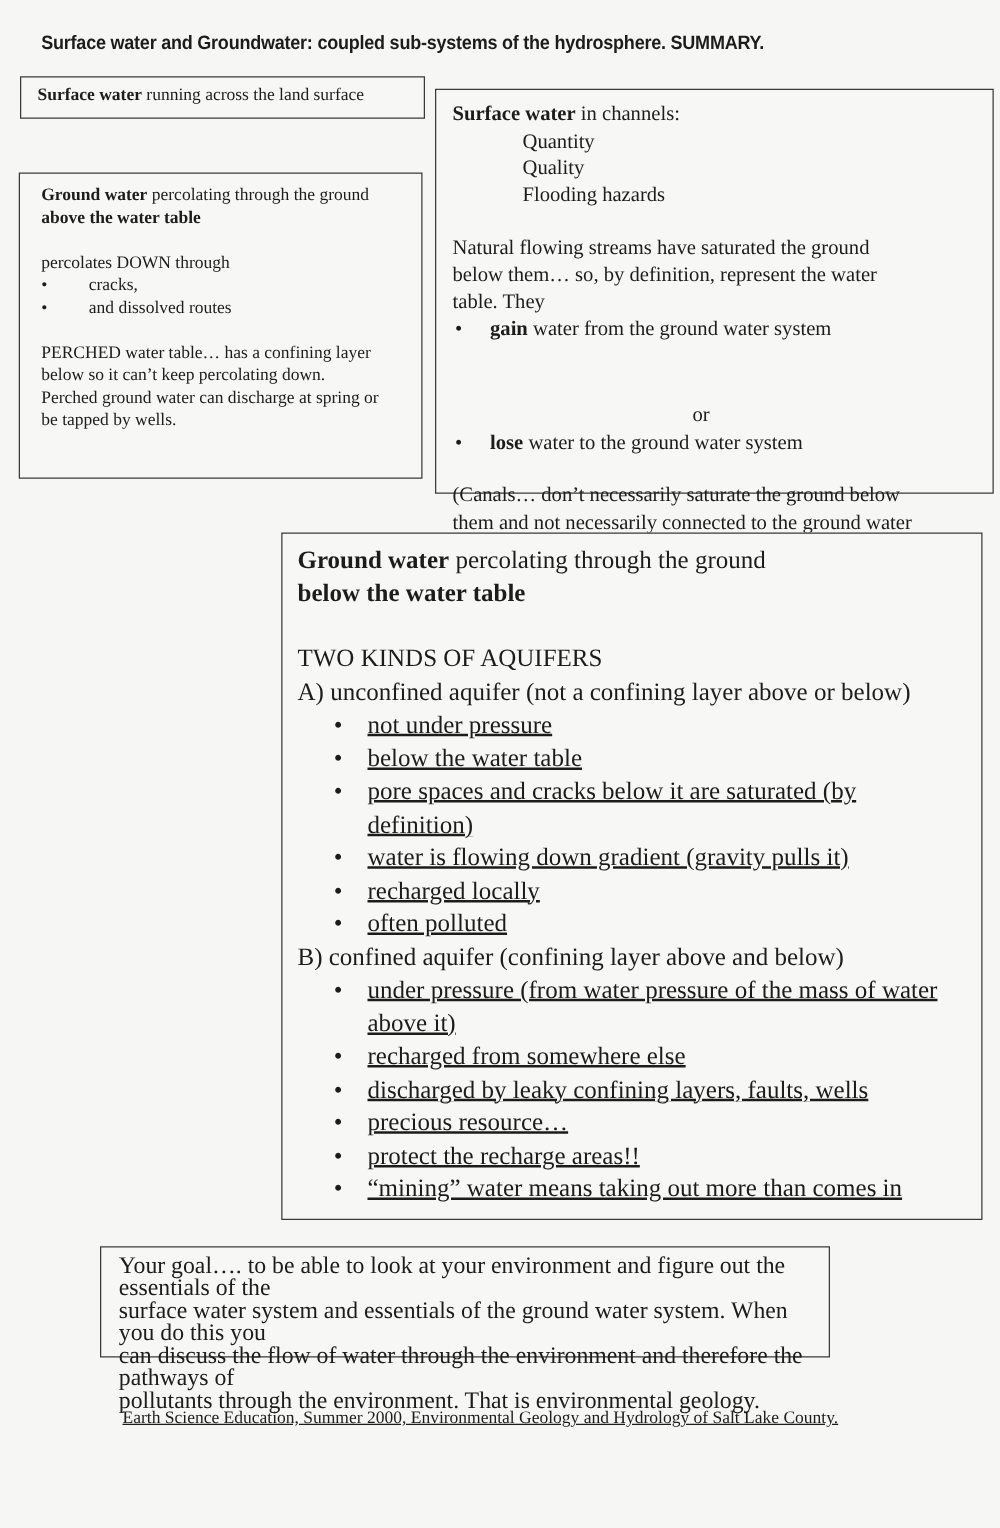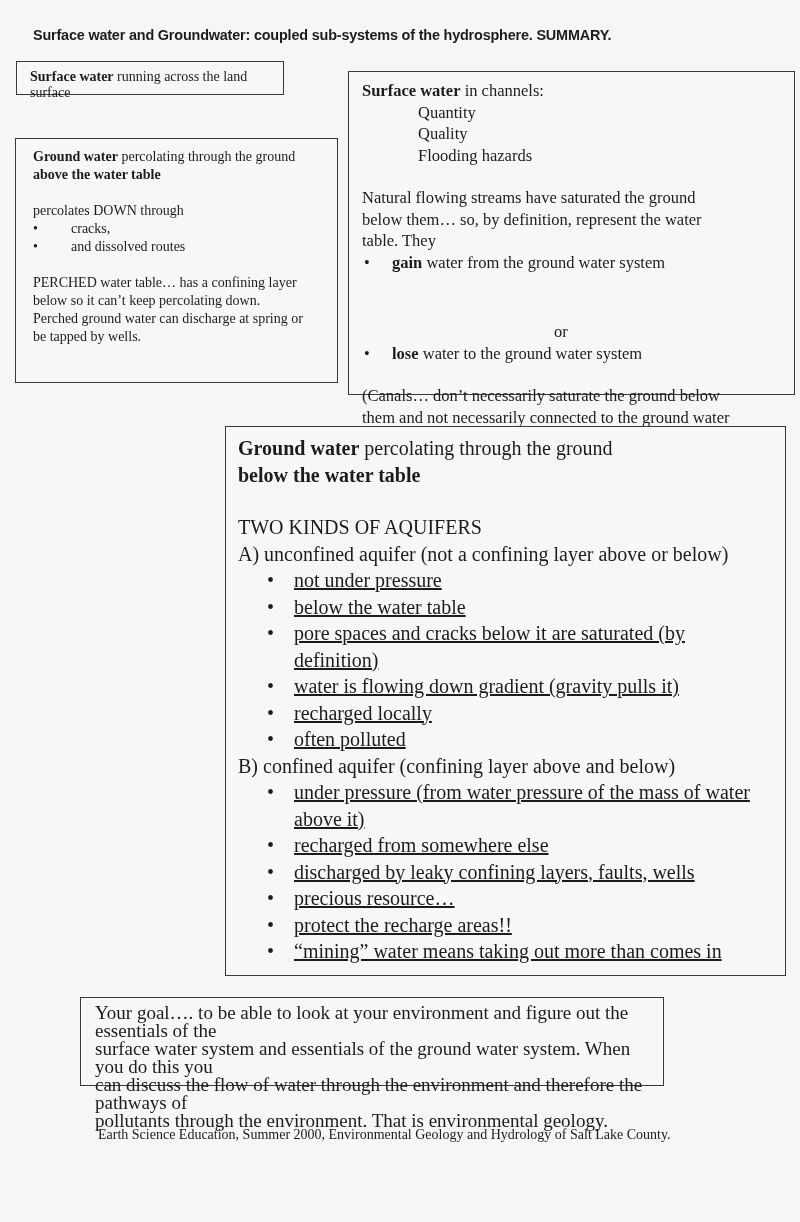--- a/index.html
+++ b/index.html
@@ -8,26 +8,26 @@
     background: #f6f6f4; color: #1c1c1c;
     font-family: "Liberation Serif", serif;
   }
   .title {
     position: absolute; left: 33px; top: 26px;
     font-family: "Liberation Sans", sans-serif; font-weight: bold;
     font-size: 15.5px; letter-spacing: -0.2px; transform: scaleX(0.93); transform-origin: left;
     white-space: nowrap;
   }
   .box { position: absolute; border: 1.5px solid #3a3a3a; box-sizing: border-box; background: #f7f7f5; }
-  .b1 { left: 16px; top: 61px; width: 268px; height: 34px; padding: 7px 0 0 13px; font-size: 14px; }
+  .b1 { left: 16px; top: 61px; width: 324px; height: 34px; padding: 7px 0 0 13px; font-size: 14px; }
   .b2 { left: 15px; top: 138px; width: 323px; height: 245px; padding: 9px 0 0 17px; font-size: 14px; line-height: 18px; }
   .b3 { left: 348px; top: 71px; width: 447px; height: 324px; padding: 8px 0 0 13px; font-size: 16.5px; line-height: 21.5px; }
   .b4 { left: 225px; top: 426px; width: 561px; height: 550px; padding: 8px 0 0 12px; font-size: 20px; line-height: 26.5px; }
   .b5 { left: 80px; top: 997px; width: 584px; height: 89px; padding: 6px 0 0 14px; font-size: 19px; line-height: 18px; }
-  .footer { position: absolute; left: 98px; top: 1127px; font-size: 14px; white-space: nowrap; }
+  .footer { position: absolute; left: 98px; top: 1127px; font-size: 14px; white-space: nowrap; text-decoration: underline; }
   .b { font-weight: bold; }
   .gap { height: 18px; }
   .gap3 { height: 21px; }
   .gap4 { height: 26px; }
   ul { list-style: none; margin: 0; padding: 0; }
   .bl2 li { position: relative; padding-left: 38px; }
   .bl2 li::before { content: "•"; position: absolute; left: 0; }
   .indent3 { padding-left: 56px; font-family: Liberation Serif, serif; }
   .bl3 li { position: relative; padding-left: 30px; }
   .bl3 li::before { content: "•"; position: absolute; left: 2px; }

